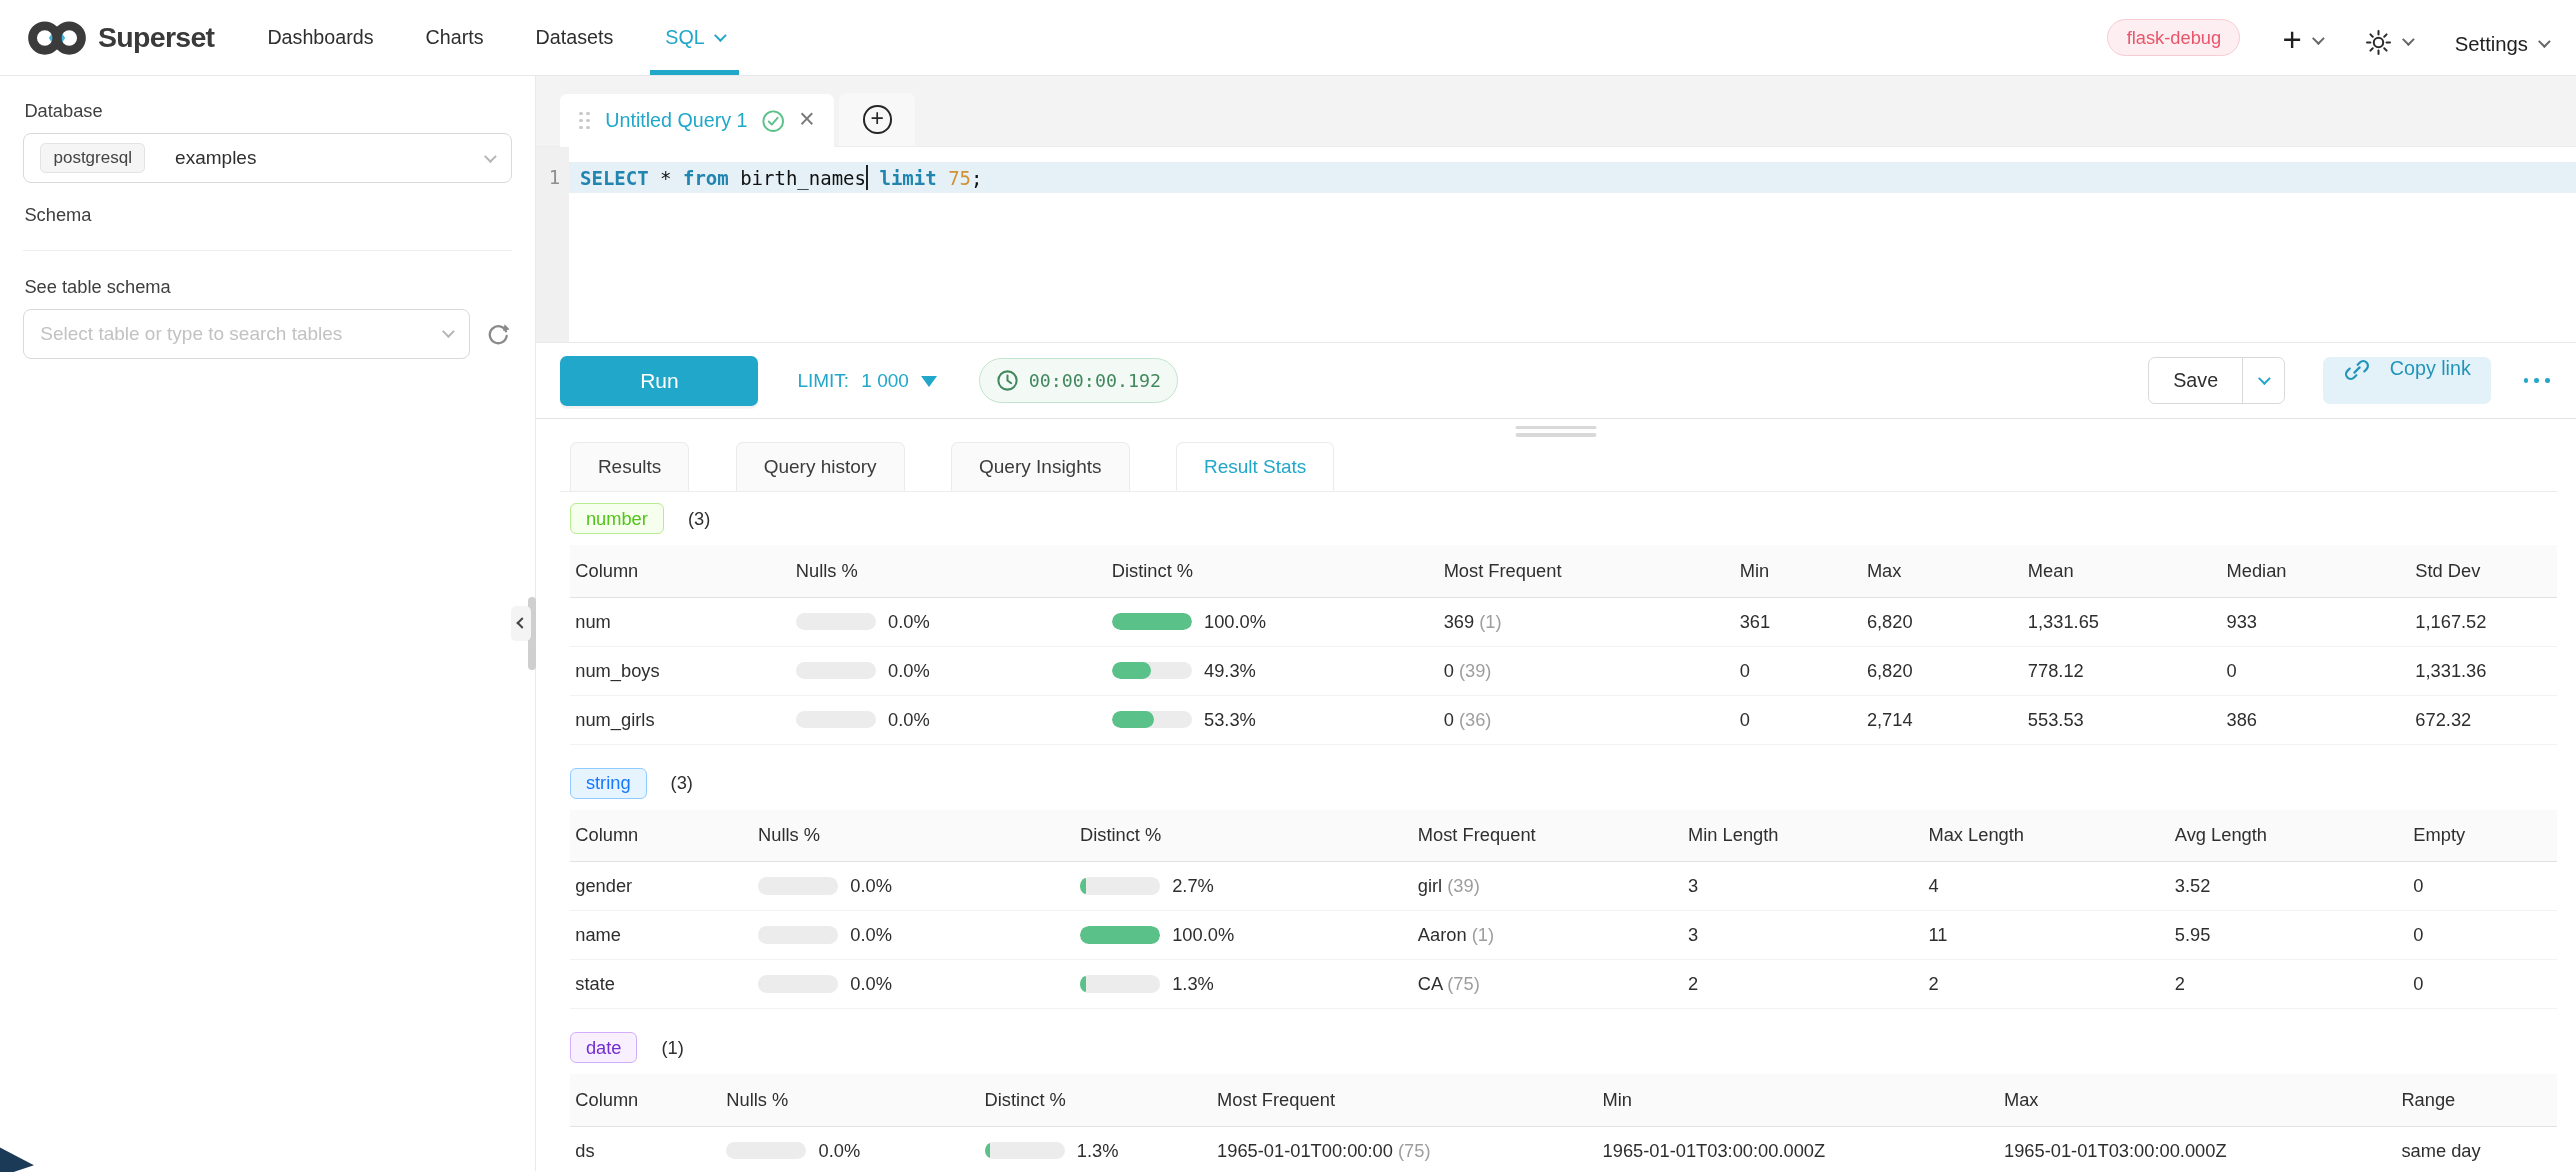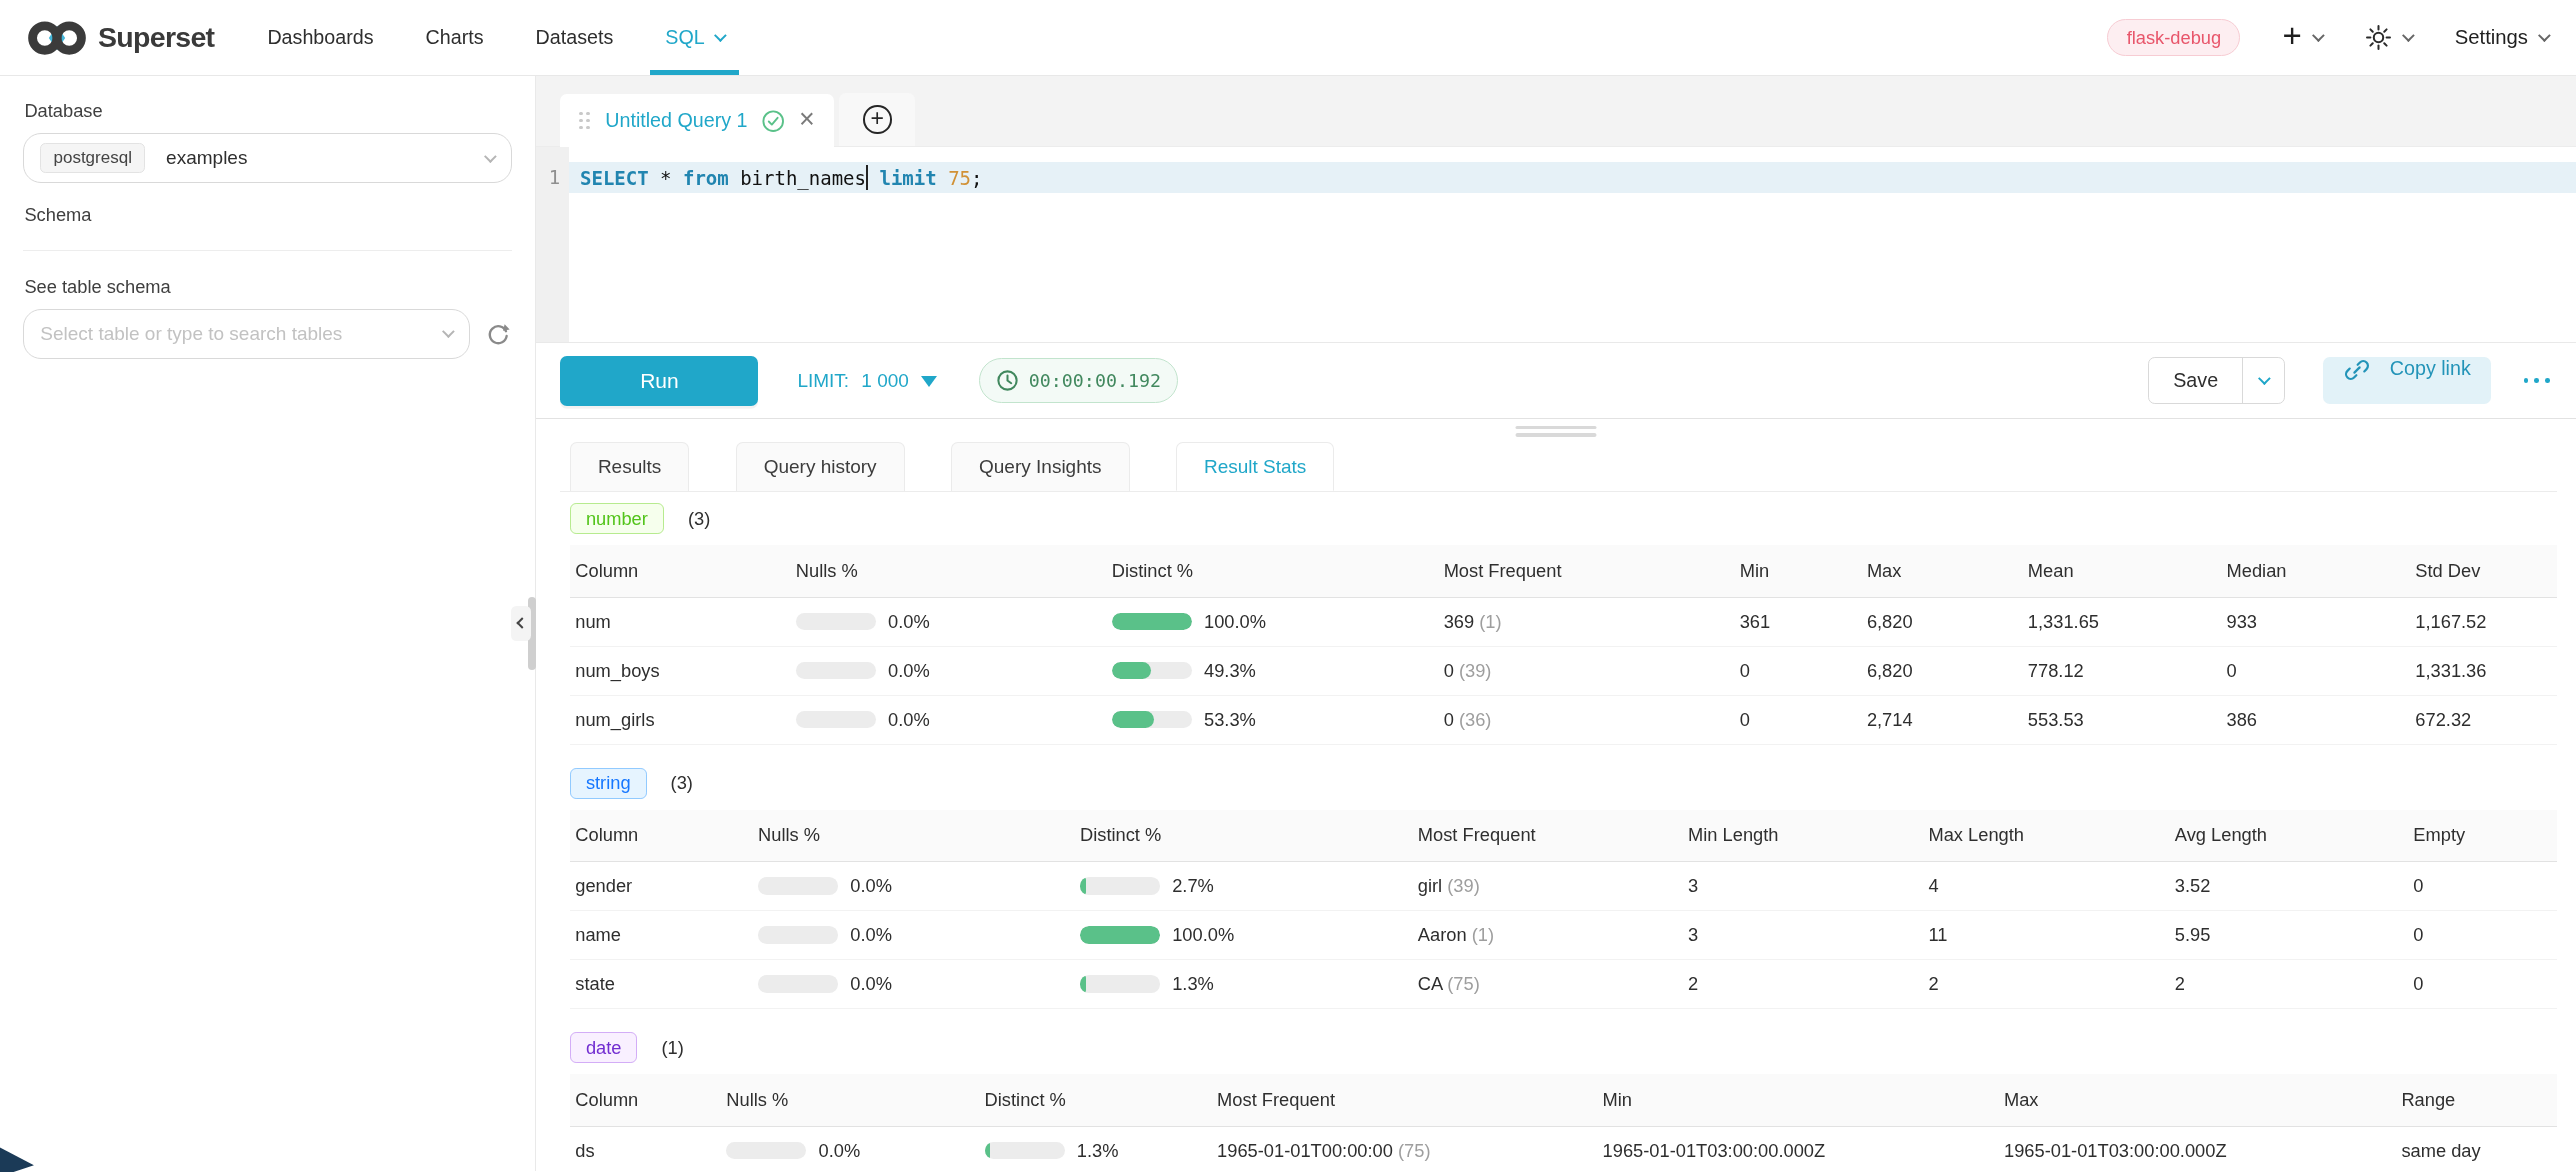--- a/index.html
+++ b/index.html
@@ -13,33 +13,33 @@
   .brand { display:flex; align-items:center; gap:11px; margin-right:53px; }
   .brand-name { font-size:28.5px; font-weight:700; color:#3a3a3a; letter-spacing:-0.7px; }
   .nav-items { display:flex; align-items:center; gap:52px; height:100%; }
   .nav-item { font-size:19.7px; color:#2e2e2e; display:flex; align-items:center; height:100%; cursor:default; }
   .nav-item.sql { color:#20a7c9; gap:11px; position:relative; }
   .nav-item.sql::after { content:''; position:absolute; left:-15px; right:-15px; bottom:0;
     height:4.7px; background:#20a7c9; }
   .chev { width:8.8px; height:8.8px; border-right:2px solid #666; border-bottom:2px solid #666;
     transform:rotate(45deg); margin-top:-4.7px; }
   .chev.teal { border-color:#20a7c9; }
-  .nav-right { display:flex; align-items:center; gap:42px; }
+  .nav-right { display:flex; align-items:flex-end; gap:42px; }
   .env-badge { color:#e8566b; background:#fdeef1; border:1.4px solid #f7ccd3; border-radius:678px;
     padding:6.1px 18.3px; font-size:18.3px; }
   .icon-group { display:flex; align-items:center; gap:12.2px; }
   .plus-glyph { font-size:33px; font-weight:300; color:#1f1f1f; line-height:1; margin-top:-4.1px; }
   .settings { font-size:20.3px; color:#1f1f1f; display:flex; align-items:center; gap:12.2px; }
 
   
   .app { display:flex; height:1095px; }
   .sidebar { width:536px; flex:none; border-right:1.4px solid #e9e9e9; padding:24.4px 23px 0 23px; position:relative; background:#fff; }
   .field-label { font-size:18.3px; color:#3f3f3f; margin:0 0 11px 1.4px; }
-  .select { height:50px; border:1.4px solid #d9d9d9; border-radius:18px; display:flex; align-items:center;
-    padding:0 16.3px; gap:21px; background:#fff; }
+  .select { height:50px; border:1.4px solid #d9d9d9; border-radius:8px; display:flex; align-items:center;
+    padding:0 16.3px; gap:30px; background:#fff; }
   .select .chev { margin-left:auto; border-color:#b5b5b5; }
   .db-tag { background:#f5f5f5; border:1.4px solid #e3e3e3; border-radius:5.4px; padding:4.1px 12.2px;
     font-size:17px; color:#444; }
   .select-value { font-size:19px; color:#2f2f2f; }
   .placeholder { color:#c2c2c2; }
   .side-row { display:flex; align-items:center; gap:15px; }
   .side-row .select { flex:1; }
   .side-group { margin-bottom:20.3px; }
   .side-divider { height:1.4px; background:#ededed; margin:24.4px 0 24.4px 0; }
   .refresh-btn { width:27px; height:27px; display:flex; align-items:center; justify-content:center; flex:none; }

